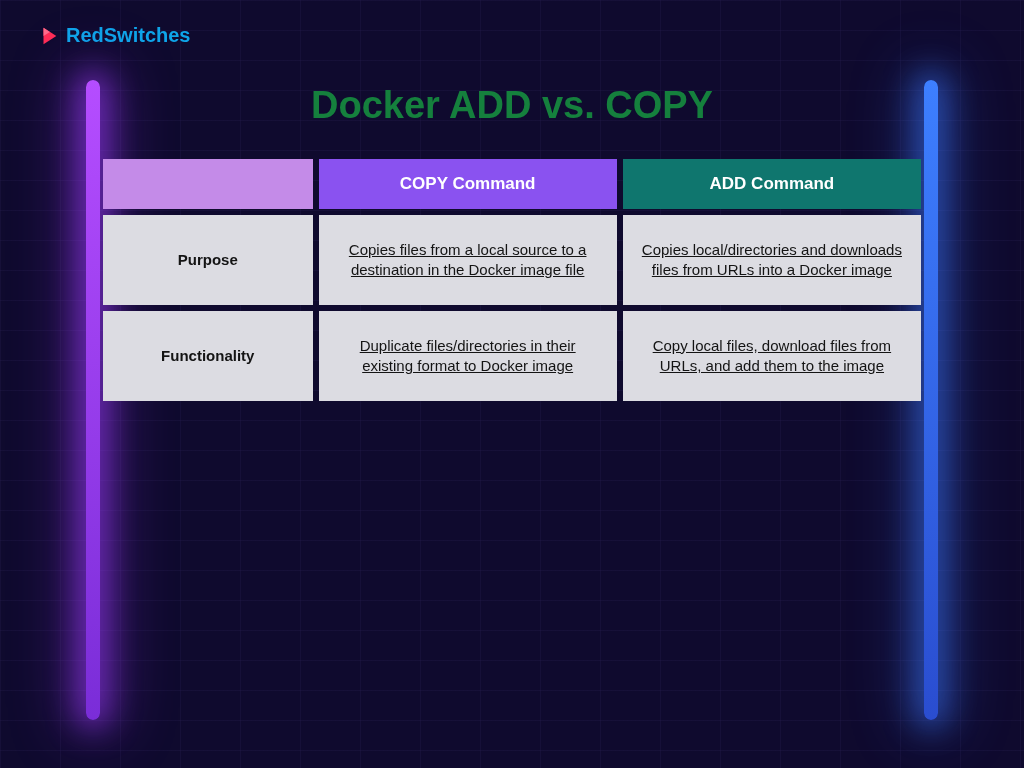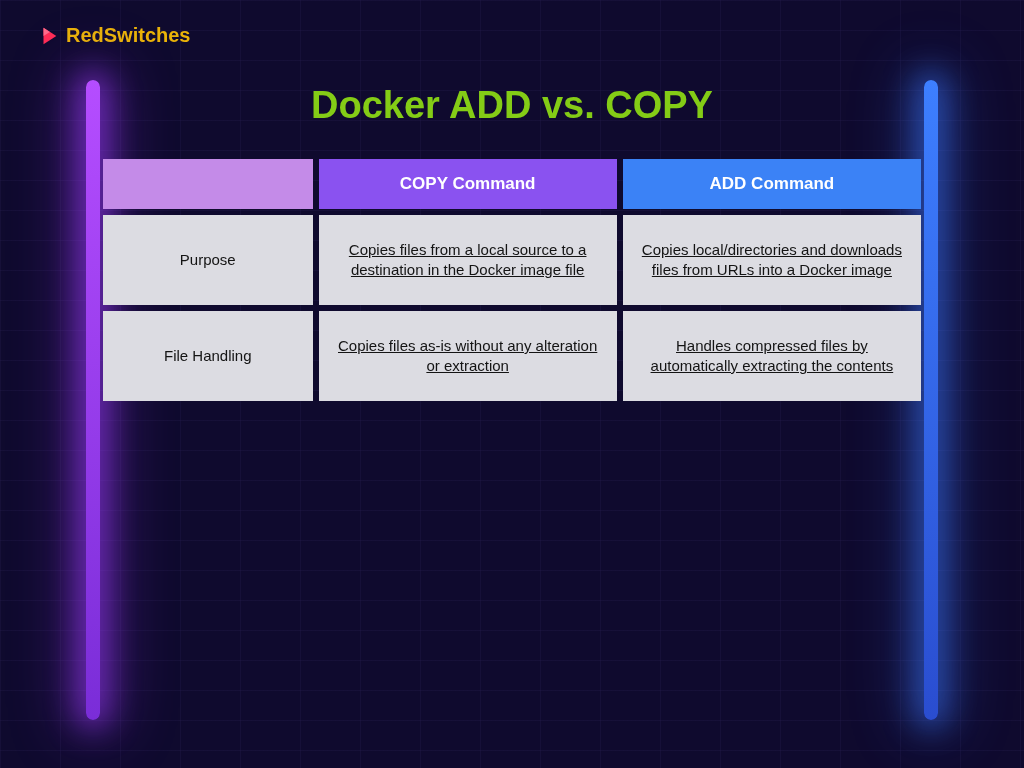--- a/index.html
+++ b/index.html
@@ -15,21 +15,21 @@
     position: relative;
     overflow: hidden;
   }
   .logo {
     position: absolute;
     top: 24px;
     left: 38px;
     display: flex;
     align-items: center;
     gap: 6px;
-    color: #eab308;
+    color: #0ea5e9;
     font-weight: 600;
     font-size: 20px;
   }
   .logo-icon {
     width: 22px;
     height: 22px;
   }
   .glow-bar {
     position: absolute;
     top: 80px;
@@ -42,21 +42,21 @@
     background: linear-gradient(180deg, #b54dff 0%, #7a2dd8 100%);
     box-shadow: 0 0 30px 8px rgba(160, 60, 255, 0.6), 0 0 60px 15px rgba(160, 60, 255, 0.35);
   }
   .glow-right {
     right: 86px;
     background: linear-gradient(180deg, #3d7fff 0%, #2a4dd0 100%);
     box-shadow: 0 0 30px 8px rgba(60, 120, 255, 0.55), 0 0 60px 15px rgba(60, 120, 255, 0.3);
   }
   .title {
     text-align: center;
-    color: #84cc16;
+    color: #15803d;
     font-size: 38px;
     font-weight: 700;
     margin-top: 84px;
     margin-bottom: 26px;
   }
   .table-wrap {
     width: 830px;
     margin: 0 auto;
     position: relative;
     z-index: 2;
@@ -69,27 +69,27 @@
   th, td {
     text-align: center;
     vertical-align: middle;
     padding: 8px 14px;
     font-size: 15px;
     line-height: 1.35;
   }
   th { height: 50px; color: #fff; font-weight: 700; font-size: 17px; }
   th.h-blank { background: #c48be8; }
   th.h-copy  { background: #8a52f0; }
-  th.h-add   { background: #3b82f6; }
+  th.h-add   { background: #0f766e; }
   td {
     background: #dcdce2;
     color: #141414;
     height: 90px;
   }
-  td.row-label { font-weight: 400; width: 26%; }
+  td.row-label { font-weight: 700; width: 26%; }
   td.col-copy, td.col-add { width: 37%; font-weight: 400; text-decoration: underline; }
 </style>
 </head>
 <body>
 
 <div class="logo">
   <span class="logo-icon">
     <svg viewBox="0 0 24 24" width="22" height="22">
       <path d="M6 3 L20 12 L6 21 Z" fill="#ff2d55"></path>
       <path d="M6 3 L13 7.5 L6 12 Z" fill="#ff6b8a"></path>
@@ -112,19 +112,19 @@
         <th class="h-add">ADD Command</th>
       </tr>
     </thead>
     <tbody>
       <tr>
         <td class="row-label">Purpose</td>
         <td class="col-copy">Copies files from a local source to a destination in the Docker image file</td>
         <td class="col-add">Copies local/directories and downloads files from URLs into a Docker image</td>
       </tr>
       <tr>
-        <td class="row-label">File Handling</td>
-        <td class="col-copy">Copies files as-is without any alteration or extraction</td>
-        <td class="col-add">Handles compressed files by automatically extracting the contents</td>
+        <td class="row-label">Functionality</td>
+        <td class="col-copy">Duplicate files/directories in their existing format to Docker image</td>
+        <td class="col-add">Copy local files, download files from URLs, and add them to the image</td>
       </tr>
     </tbody>
   </table>
 </div>
 
 </body></html>

